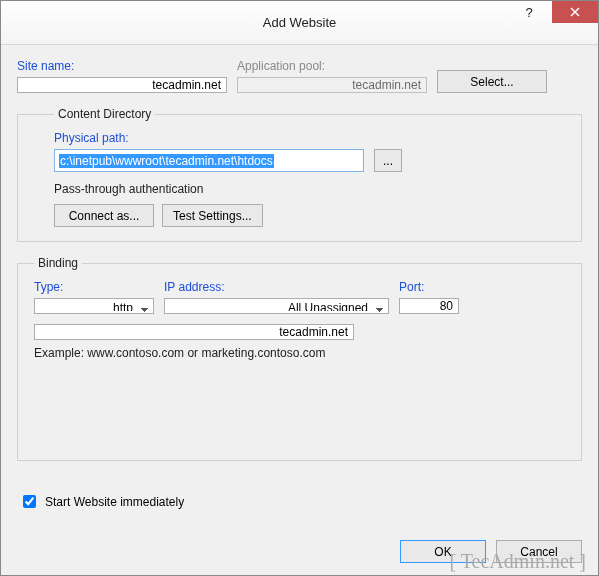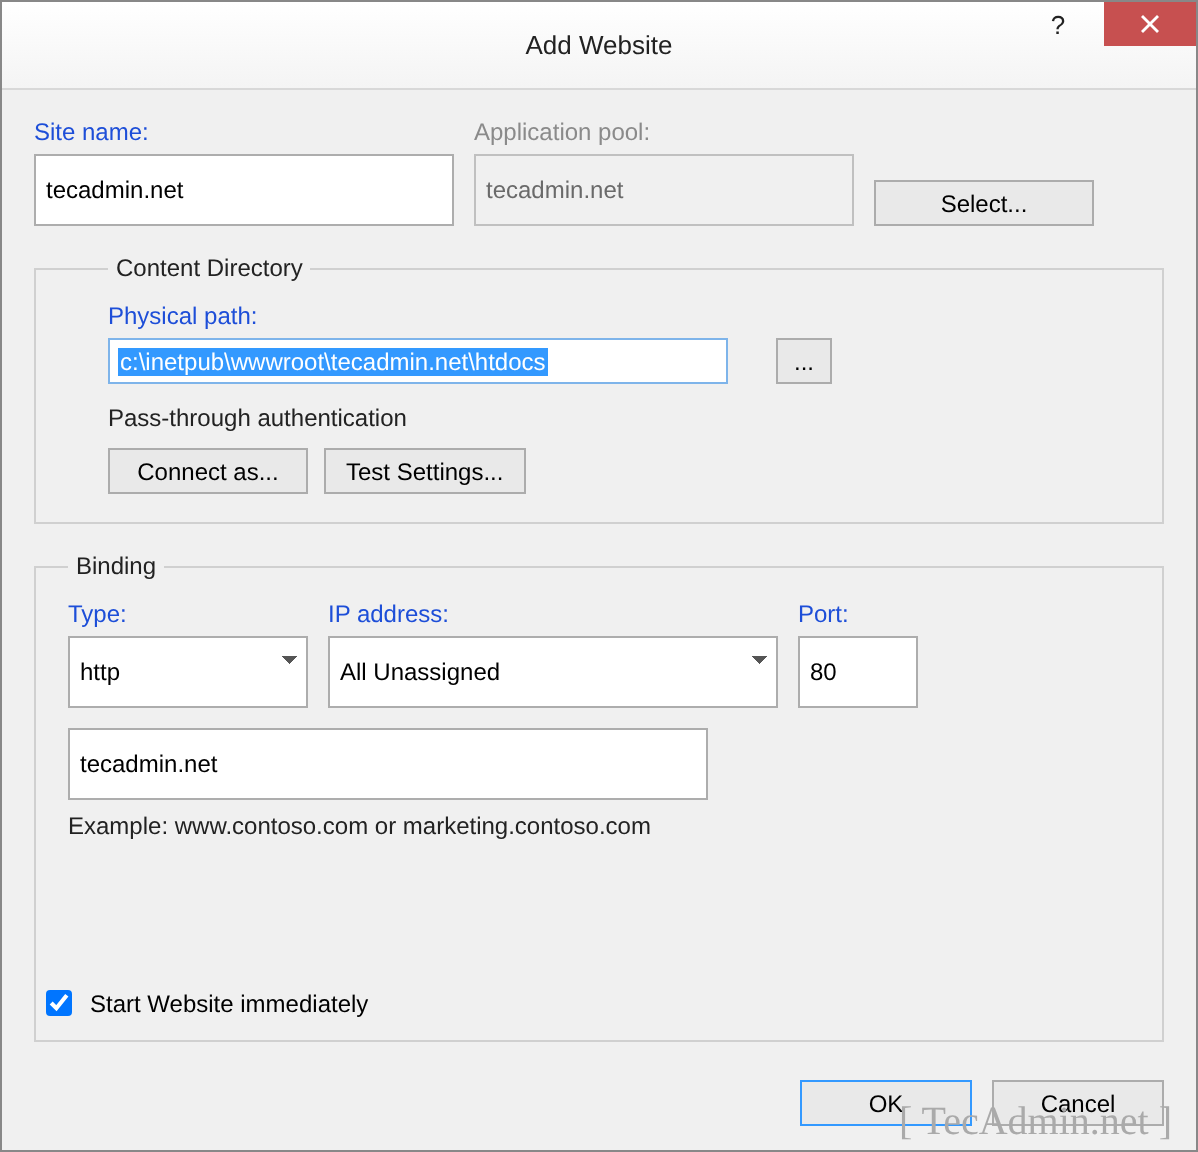--- a/index.html
+++ b/index.html
@@ -8,27 +8,27 @@
   .titlebar { height: 44px; background: linear-gradient(#fff,#f4f4f4); border-bottom: 1px solid #d8d8d8; display: flex; align-items: center; position: relative; }
   .titlebar .title { flex: 1; text-align: center; font-size: 13px; color: #222; }
   .tbtn { width: 46px; height: 22px; display:flex; align-items:center; justify-content:center; font-size:13px; color:#222; position:absolute; top:0; }
   .help { right: 46px; }
   .close { right: 0; background: #c75050; color: #fff; height: 22px; }
   .body { padding: 14px 16px 10px 16px; }
   .row { display: flex; gap: 10px; align-items: flex-end; margin-bottom: 14px; }
   .col { display:flex; flex-direction:column; }
   .lbl { color: #1d4ed8; margin-bottom: 4px; }
   .lbl.dis { color: #8a8a8a; }
-  input[type=text], select { background:#fff; border:1px solid #adadad; height:36px; padding:2px 5px; font-size:12px; }
+  input[type=text], select { background:#fff; border:1px solid #adadad; height:16px; padding:2px 5px; font-size:12px;text-align:right; }
   input.dis { background:#f0f0f0; color:#6a6a6a; border-color:#c0c0c0; }
   select { appearance:none; padding-right:20px; background-image: linear-gradient(45deg, transparent 50%, #555 50%), linear-gradient(135deg,#555 50%,transparent 50%); background-position: right 8px top 9px, right 4px top 9px; background-size:4px 4px; background-repeat:no-repeat;}
   .btn { height:23px; min-width:86px; background:#e9e9e9; border:1px solid #acacac; padding:0 10px; cursor:pointer; }
   fieldset { border:1px solid #d0d0d0; margin:0 0 14px 0; padding:10px 14px 14px 36px; }
   legend { padding:0 4px; color:#222; }
-  .path-row { display:flex; gap:24px; }
+  .path-row { display:flex; gap:10px; }
   .sel-input { background:#fff; border:1px solid #7eb4ea; height:23px; padding:2px 4px; display:flex; align-items:center; width:310px; }
   .sel-text { background:#3399ff; color:#fff; padding:0 1px; }
   .browse { width:28px; min-width:28px; padding:0; }
   .pt { margin:10px 0 8px; color:#222; }
   .btnrow { display:flex; gap:8px; }
   .binding-row1 { display:flex; gap:10px; }
   .host { margin-top:10px; }
   .example { margin-top:6px; color:#222; }
   .chkrow { display:flex; align-items:center; gap:6px; position:absolute; left:18px; bottom:64px; }
   .chkrow input { width:13px; height:13px; }

